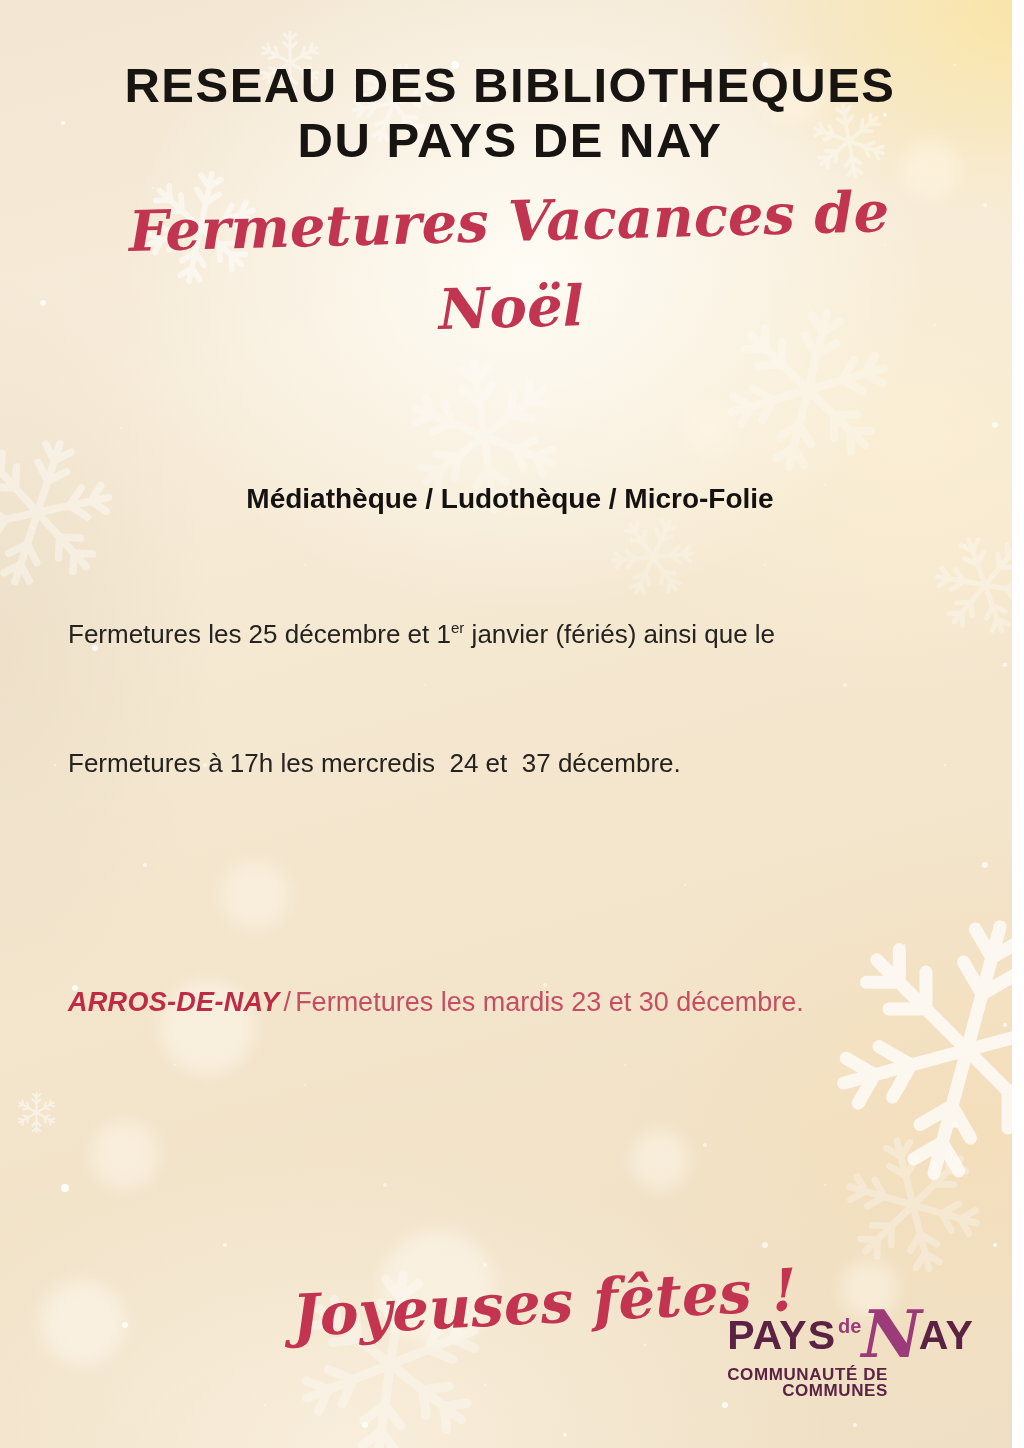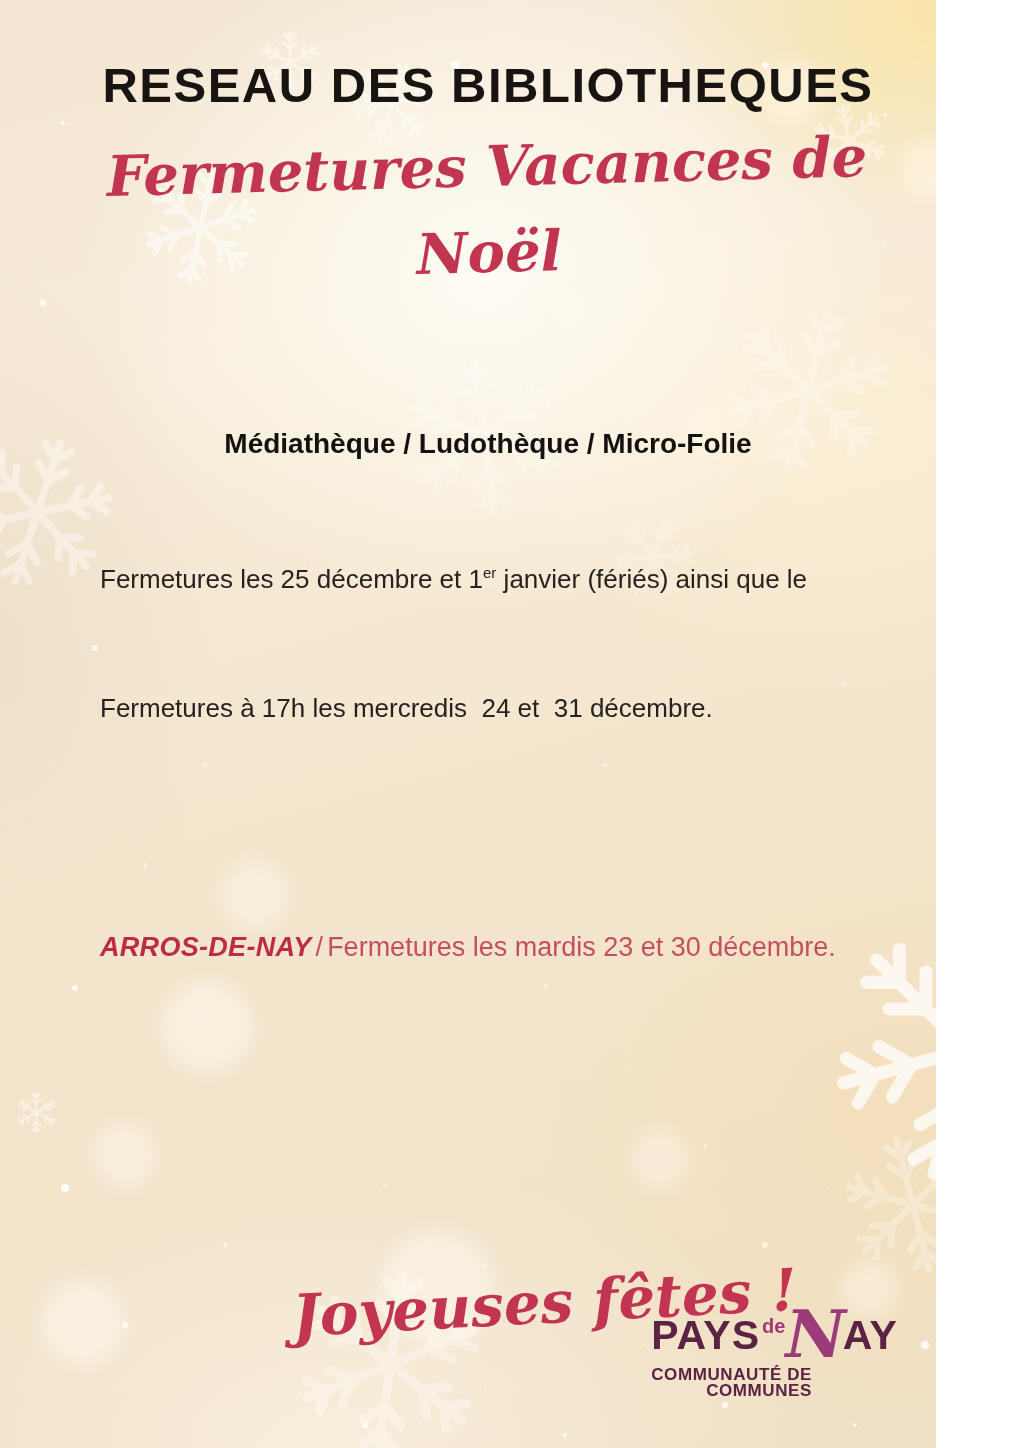--- a/index.html
+++ b/index.html
@@ -1,32 +1,31 @@
 <!DOCTYPE html>
 <html><head>
 <meta charset="utf-8">
 <style>
   * { margin: 0; padding: 0; box-sizing: border-box; }
   html, body { width: 1024px; }
   body { font-family: "Liberation Sans", "DejaVu Sans", sans-serif; }
 
   .poster {
     position: relative;
-    width: 936px;
+    width: 1012px;
     height: 1448px;
     overflow: hidden;
     background:
       radial-gradient(ellipse 420px 300px at 100% 1%, rgba(250,228,160,0.85), rgba(250,228,160,0) 70%),
       radial-gradient(ellipse 560px 470px at 52% 19%, rgba(255,253,246,0.95), rgba(255,253,246,0) 72%),
       radial-gradient(ellipse 470px 380px at 90% 30%, rgba(252,240,212,0.7), rgba(252,240,212,0) 70%),
       radial-gradient(ellipse 520px 430px at 97% 78%, rgba(245,221,181,0.65), rgba(245,221,181,0) 70%),
       radial-gradient(ellipse 700px 430px at 35% 100%, rgba(252,244,229,0.7), rgba(252,244,229,0) 70%),
       radial-gradient(ellipse 300px 520px at 0% 45%, rgba(236,222,199,0.85), rgba(236,222,199,0) 72%),
       linear-gradient(165deg, #f3e7d3 0%, #f7ecd9 25%, #f4e6cd 55%, #efdfc4 100%);
-    padding-left: 32px;
   }
 
   .bg-layer { position: absolute; inset: 0; pointer-events: none; }
 
   .dots {
     position: absolute; top: 0; left: 0;
     width: 6px; height: 6px; border-radius: 50%; background: transparent;
     box-shadow:
       60px 120px 0 -1px rgba(255,255,255,.85), 150px 185px 0 -2px rgba(255,255,255,.6),
       40px 300px 0 0 rgba(255,255,255,.75), 118px 425px 0 -2px rgba(255,255,255,.55),
@@ -180,28 +179,29 @@
         <use href="#flakeShape"></use>
       </svg>
     <svg class="flake" viewBox="0 0 100 100" style="left:930px; top:530px; width:110px; height:110px; opacity:.3; transform:rotate(-20deg)">
         <use href="#flakeShape"></use>
       </svg>
   </div>
 
   <div class="content">
     <h1 class="title">
       <div>RESEAU DES BIBLIOTHEQUES</div>
+      <div>DU PAYS DE NAY</div>
     </h1>
 
     <div class="subtitle">Fermetures Vacances de Noël</div>
 
     <section class="nay">
       <p class="h">Médiathèque / Ludothèque / Micro-Folie</p>
       <p><span>Fermetures les 25 décembre et 1</span><sup>er</sup><span> janvier (fériés) ainsi que le</span></p>
-      <p>Fermetures à 17h les mercredis  24 et  31 décembre.</p>
+      <p>Fermetures à 17h les mercredis  24 et  37 décembre.</p>
     </section>
 
     <div class="entry red">
       <p><strong>ARROS-DE-NAY</strong><span class="sep">/</span><span class="t">Fermetures les mardis 23 et 30 décembre.</span></p>
       
     </div>
 
   </div>
 
   <div class="footer">

